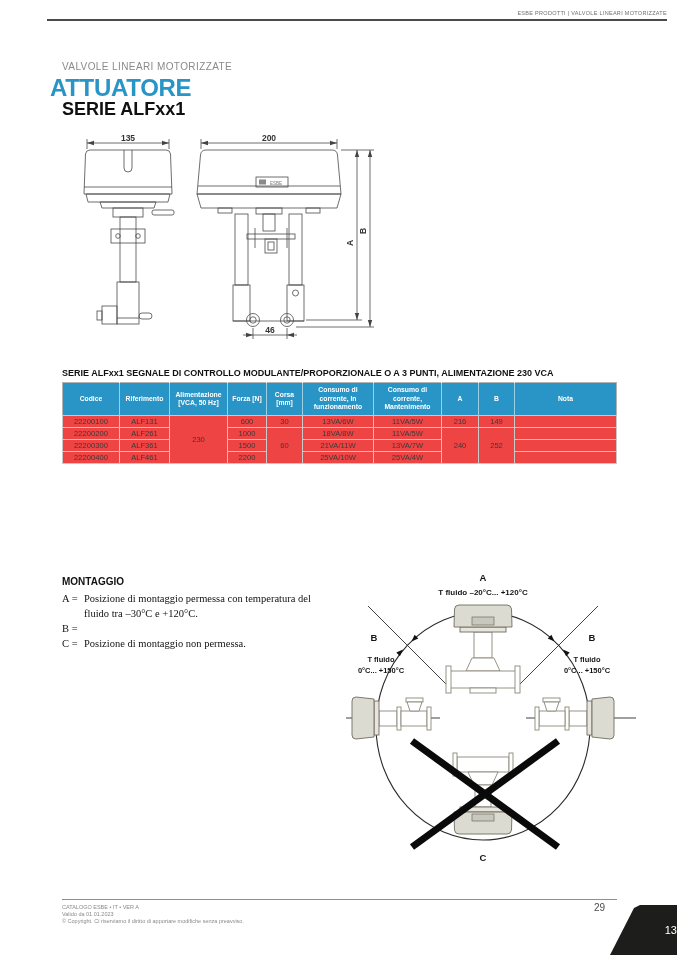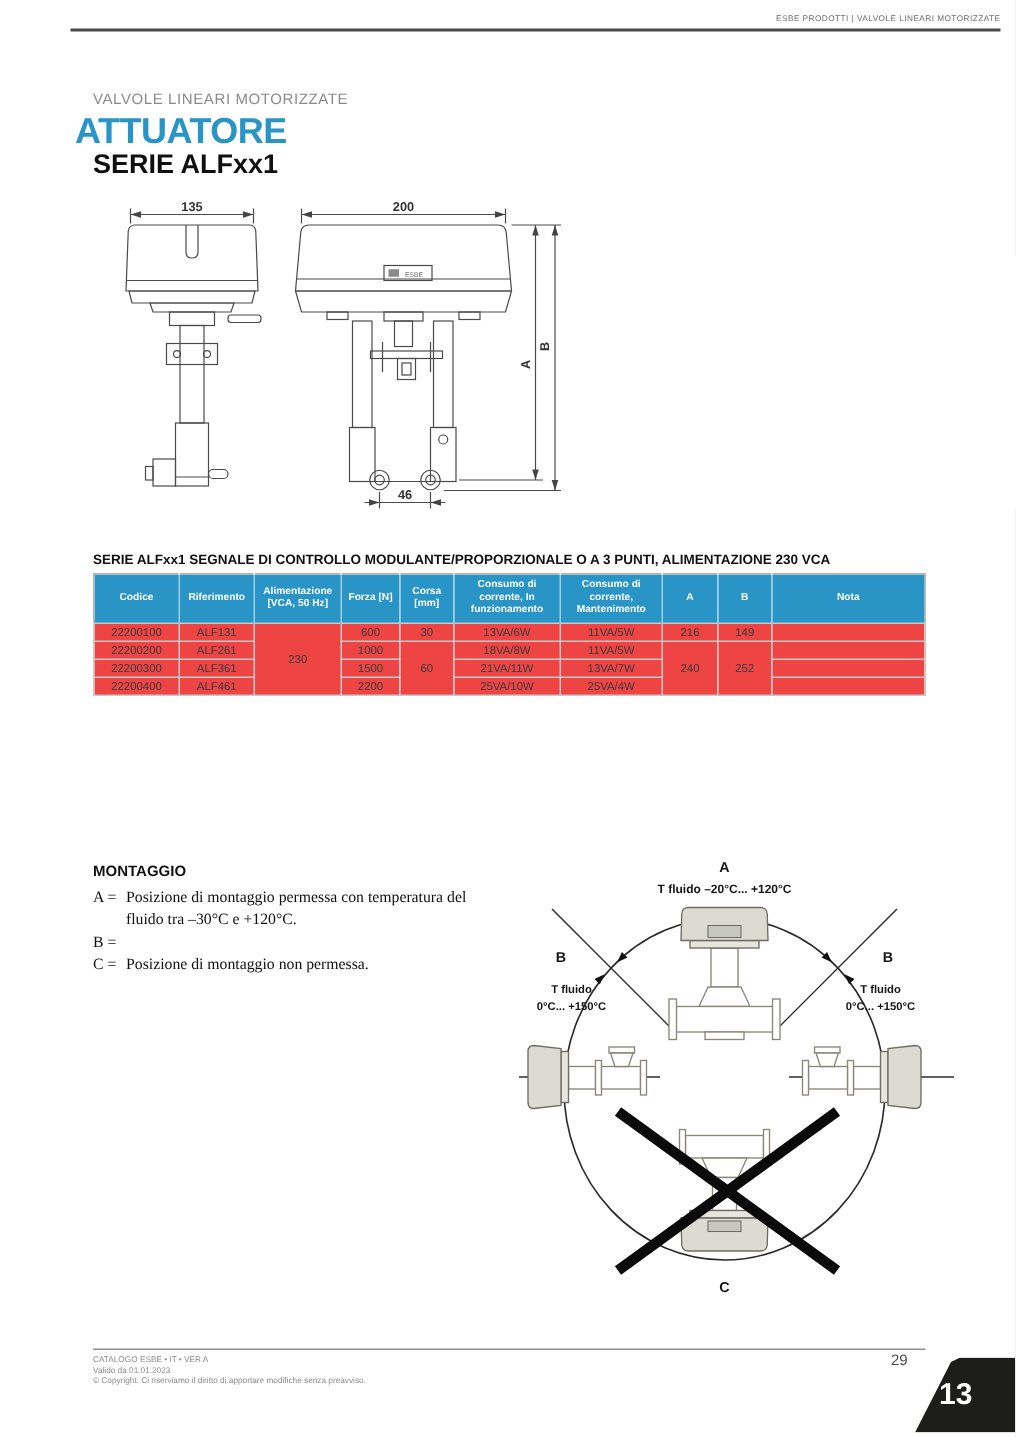--- a/index.html
+++ b/index.html
@@ -55,21 +55,21 @@
 
   
   .footer-rule { position:absolute; left:62px; top:899px; width:555px; border-top:1px solid #8f8f8f; }
   .f-line { position:absolute; left:62px; font-size:5.5px; color:#8a8a8a; }
   .f1 { top:904px; } .f2 { top:911px; } .f3 { top:918px; }
   .page-number { position:absolute; left:594px; top:902px; font-size:10px; color:#4a4a4a; }
   .chapter-tab {
     position:absolute; left:610px; top:905px; width:67px; height:50px;
     background:var(--tab-background,#1D1D1B);
     clip-path:polygon(30px 0px, 24px 3px, 0px 50px, 67px 50px, 67px 0px);
-    color:#fff; font-size:20px; font-weight:700; text-align:left;
+    color:#fff; font-size:11px; font-weight:400; text-align:right;
     line-height:50px; padding-left:16px;
   }
 </style>
 </head>
 <body>
 
 <div class="page">
 
   <div class="crumb">ESBE PRODOTTI | VALVOLE LINEARI MOTORIZZATE</div>
   <div class="top-rule"></div>

